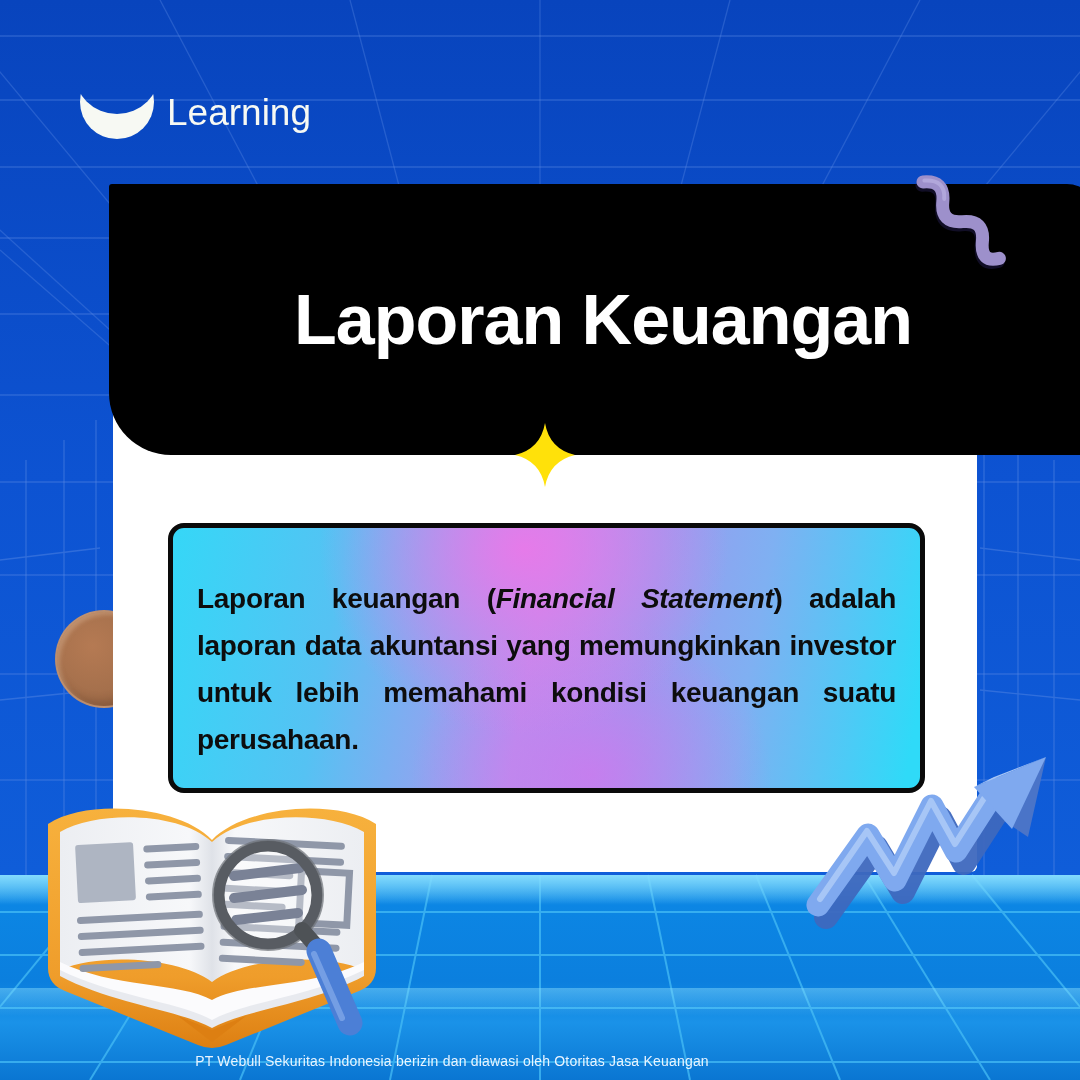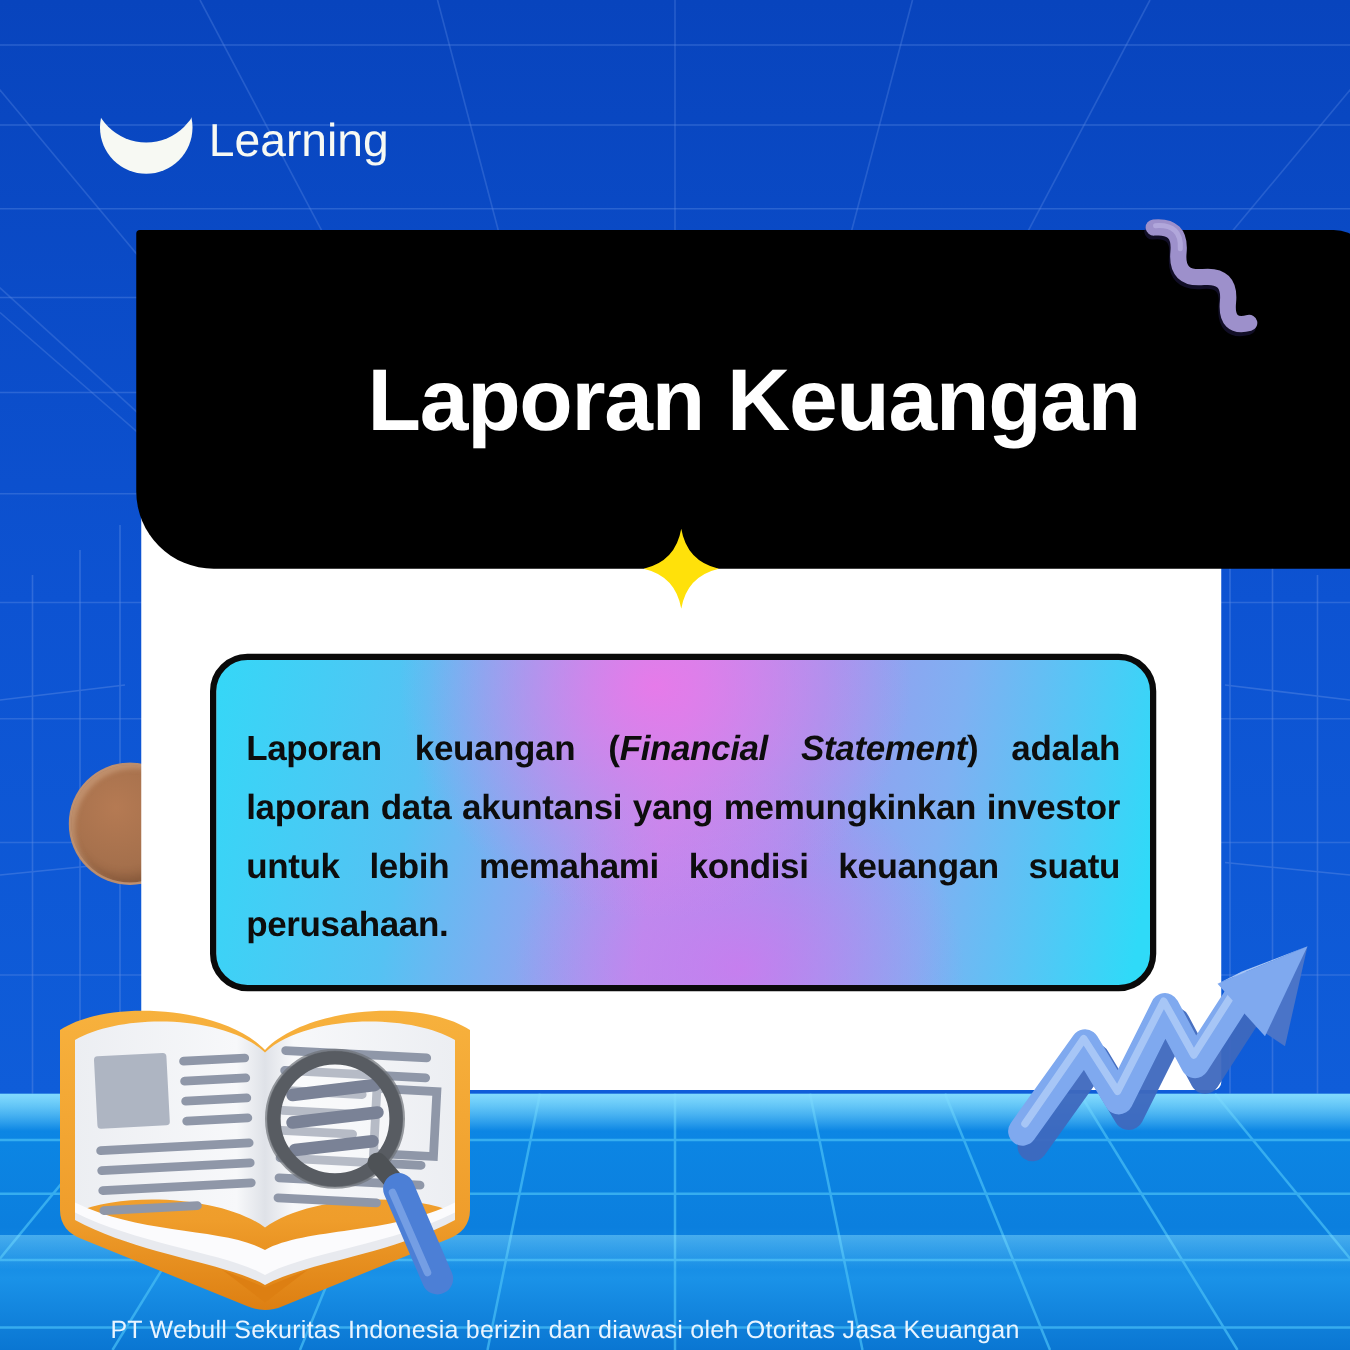--- a/index.html
+++ b/index.html
@@ -29,21 +29,21 @@
     border-radius:3px 30px 0 62px;z-index:3;
     display:flex;align-items:center;justify-content:center;
   }
   .title{
     color:#ffffff;font-size:70px;font-weight:800;letter-spacing:-1px;
     font-family:"Liberation Sans","DejaVu Sans",sans-serif;
   }
   
   .infobox{
     left:168px;top:523px;width:757px;height:270px;z-index:4;box-sizing:border-box;
-    border:5px solid #0a0a0a;border-radius:30px;
+    border:5px solid #0a0a0a;border-radius:16px;
     background:
       radial-gradient(ellipse 330px 300px at 47% 8%, rgba(233,121,233,.95) 0%, rgba(233,121,233,0) 62%),
       radial-gradient(ellipse 300px 260px at 56% 95%, rgba(210,118,238,.75) 0%, rgba(210,118,238,0) 60%),
       linear-gradient(100deg,#35d7f7 0%,#55c2f3 22%,#b492ee 48%,#999bef 62%,#7fb0f2 76%,#2fdaf8 98%);
   }
   .infobox-text{
     margin:47px 24px 0 24px;
     font-size:28px;font-weight:700;line-height:47px;letter-spacing:-0.3px;
     color:#0d0d0d;text-align:justify;
   }
@@ -54,21 +54,21 @@
   .book{left:28px;top:780px;z-index:6;}
   .arrow{left:798px;top:733px;z-index:6;}
   
   .logo{left:78px;top:84px;z-index:7;display:flex;align-items:center;gap:11px;}
   .logo-text{color:#f7f9f3;font-size:37px;display:flex;gap:10px;align-items:baseline;}
   .logo-text .b{font-weight:700;}
   .logo-text .l{font-weight:400;}
   
   .footer{
     left:0;top:1053px;width:904px;text-align:center;z-index:7;
-    color:#e9f4ff;font-size:20px;letter-spacing:.2px;
+    color:#e9f4ff;font-size:14px;letter-spacing:.2px;
   }
 </style>
 </head>
 <body>
 
 <svg id="bg" width="1080" height="1080" aria-hidden="true">
   <defs>
     <linearGradient id="wallg" x1="0" y1="0" x2="0" y2="1">
       <stop offset="0" stop-color="#0844bd"></stop>
       <stop offset="0.55" stop-color="#0d53d2"></stop>

